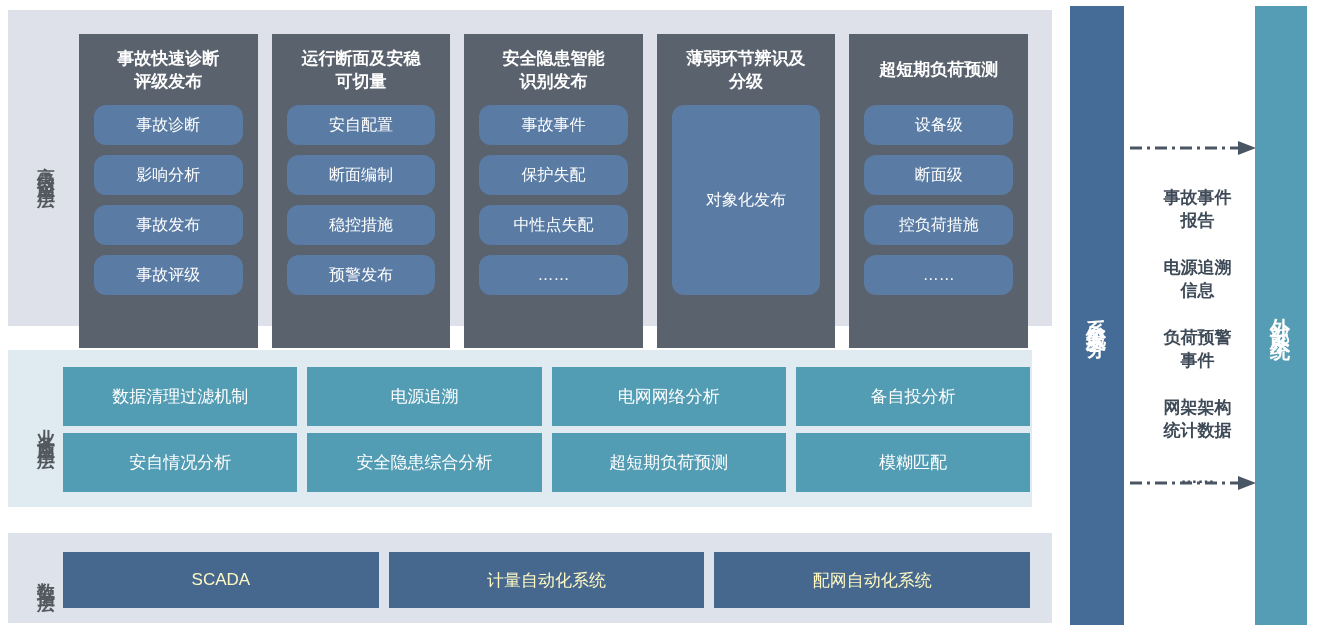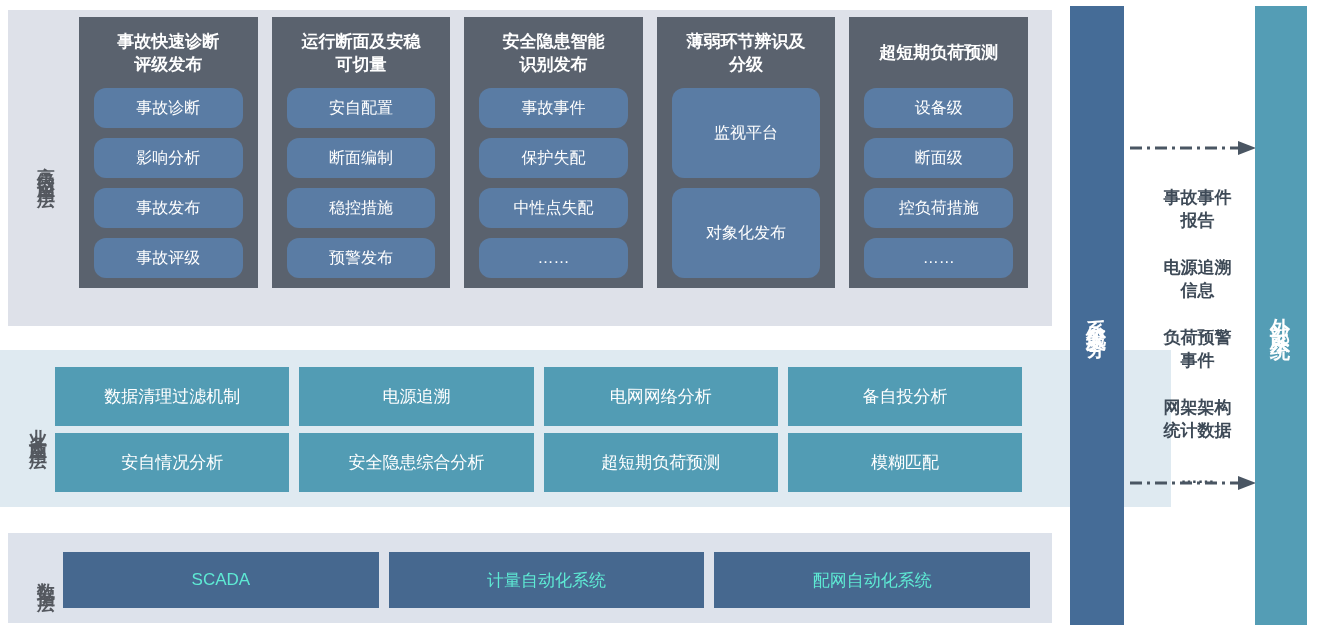--- a/index.html
+++ b/index.html
@@ -3,34 +3,34 @@
 <meta charset="utf-8">
 <style>
   * { margin:0; padding:0; box-sizing:border-box; }
   html,body { background:#ffffff; }
   body { font-family:"Liberation Sans","DejaVu Sans",sans-serif; }
   #stage { position:relative; width:1322px; height:638px; background:#ffffff; overflow:hidden; }
 
   
   .section { position:absolute; }
   .section-top  { left:8px;  top:10px;  width:1044px; height:316px; background:#dee1e9; }
-  .section-mid  { left:0;  top:350px; width:1171px; height:157px; background:#dfeaf1; }
+  .section-mid  { left:8px;  top:350px; width:1024px; height:157px; background:#dfeaf1; }
   .section-data { left:8px;  top:533px; width:1044px; height:90px;  background:#dde2eb; }
 
   .layer-label {
     position:absolute; left:20px; top:0; bottom:0; width:36px;
     display:flex; align-items:center; justify-content:center;
   }
   .layer-label span {
     writing-mode:vertical-rl; text-orientation:upright;
     font-size:18px; font-weight:bold; color:#54585f; letter-spacing:6px;
   }
 
   
-  .cards { position:absolute; left:59px; top:7px; width:961px; height:271px; display:flex; gap:14px;padding-left:12px; }
+  .cards { position:absolute; left:59px; top:24px; width:961px; height:314px; display:flex; gap:14px;padding-left:12px; }
   .card { flex:1; background:#5a626e; display:flex; flex-direction:column; }
   .card-title {
     height:71px; display:flex; align-items:center; justify-content:center;
     color:#ffffff; font-weight:bold; font-size:17px; line-height:23px;
     text-align:center; white-space:pre-line;
   }
   .card-items { height:190px; margin:0 15px; display:flex; flex-direction:column; gap:10px; }
   .card-item {
     height:40px; background:#5a7ca4; color:#ffffff; font-size:16px;
     display:flex; align-items:center; justify-content:center;border-radius:12px;
@@ -39,21 +39,21 @@
 
   
   .grid-rows { position:absolute; left:55px; top:17px; width:967px; display:flex; flex-direction:column; gap:7px; }
   .grid-row  { display:flex; gap:10px; height:59px; }
   .biz-item {
     flex:1; background:#529cb4; color:#ffffff; font-size:17px;
     display:flex; align-items:center; justify-content:center;
   }
   .data-grid { position:absolute; left:55px; top:19px; width:967px; height:56px; display:flex; gap:10px; }
   .data-item {
-    flex:1; background:#46688f; color:#5eead4; font-size:17px;
+    flex:1; background:#46688f; color:#fef9c3; font-size:17px;
     display:flex; align-items:center; justify-content:center;
   }
 
   
   .vbar { position:absolute; top:6px; height:619px; display:flex; align-items:center; justify-content:center; }
   .bar-system   { left:1070px; width:54px; background:#456c97; }
   .bar-external { left:1255px; width:52px; background:#549db5; }
   .vbar span {
     writing-mode:vertical-rl; text-orientation:upright;
     color:#ffffff; font-weight:bold; font-size:20px; letter-spacing:7px;
@@ -113,21 +113,20 @@
           <div class="card-item">保护失配</div>
           <div class="card-item">中性点失配</div>
           <div class="card-item">……</div>
         </div>
       </div>
 
       <div class="card">
         <div class="card-title">薄弱环节辨识及
 分级</div>
         <div class="card-items">
-          <div class="card-item tall">监视平台</div>
           <div class="card-item tall">对象化发布</div>
         </div>
       </div>
 
       <div class="card">
         <div class="card-title">超短期负荷预测</div>
         <div class="card-items">
           <div class="card-item">设备级</div>
           <div class="card-item">断面级</div>
           <div class="card-item">控负荷措施</div>

